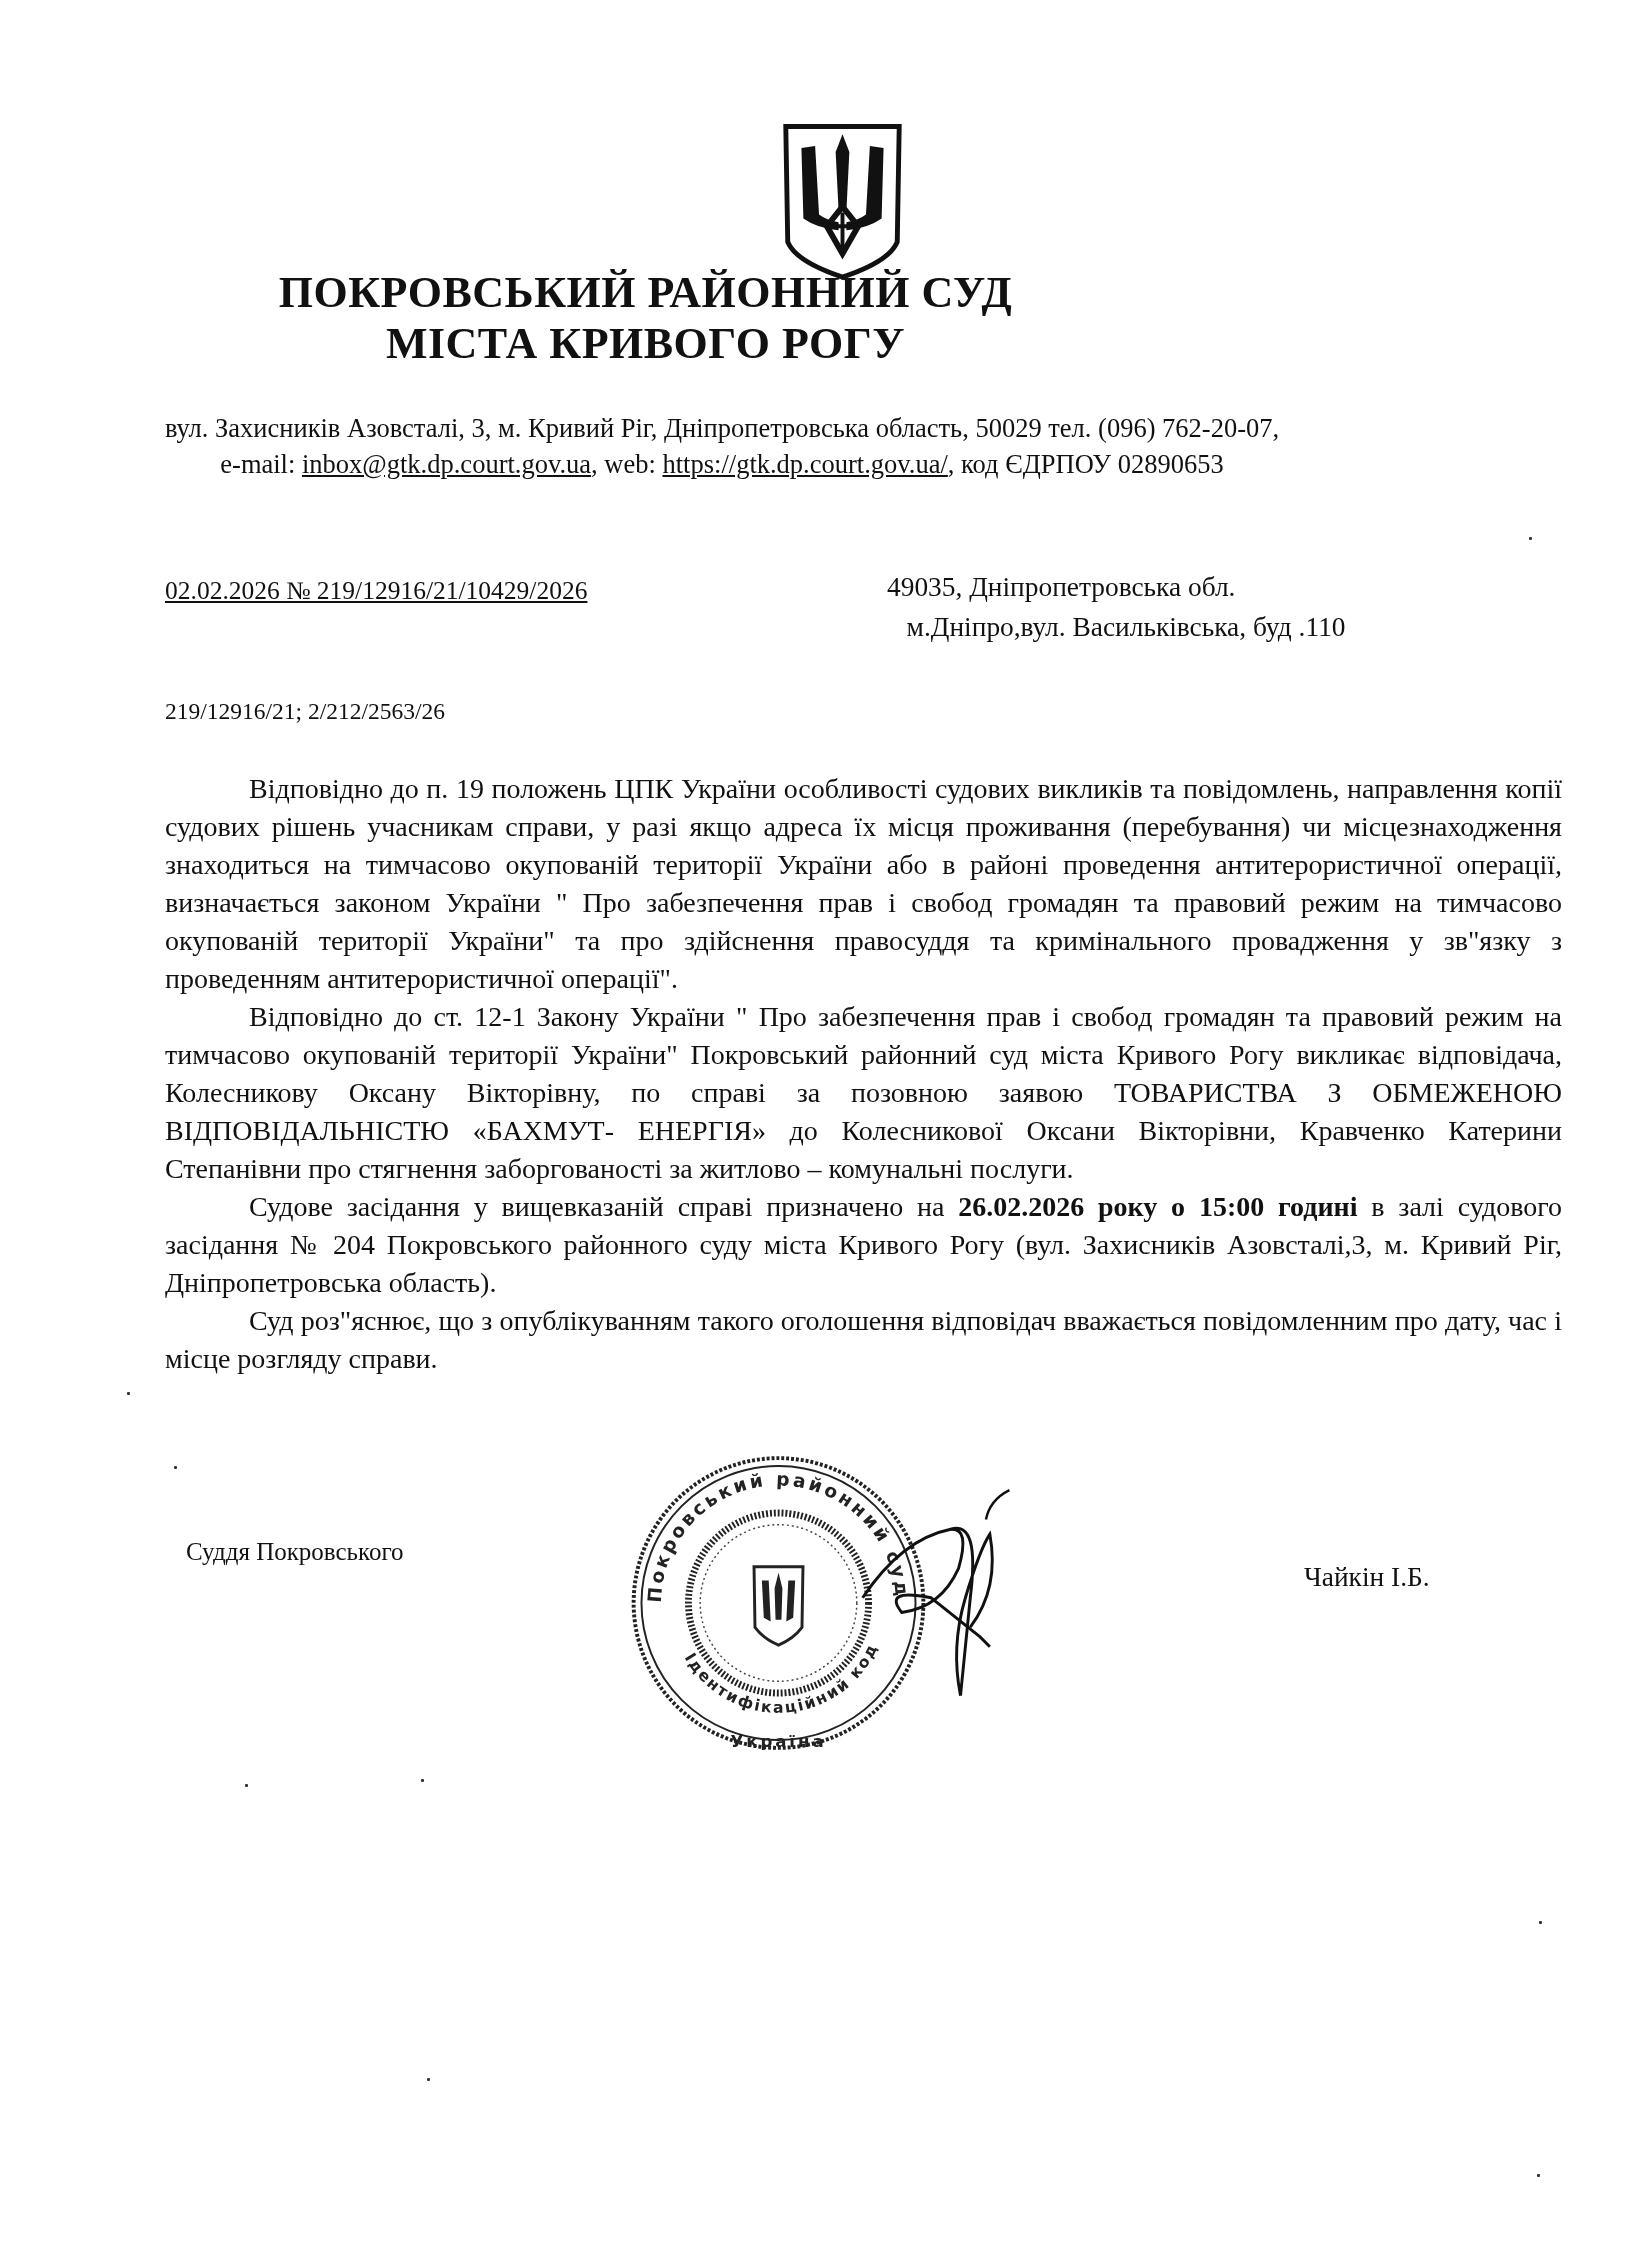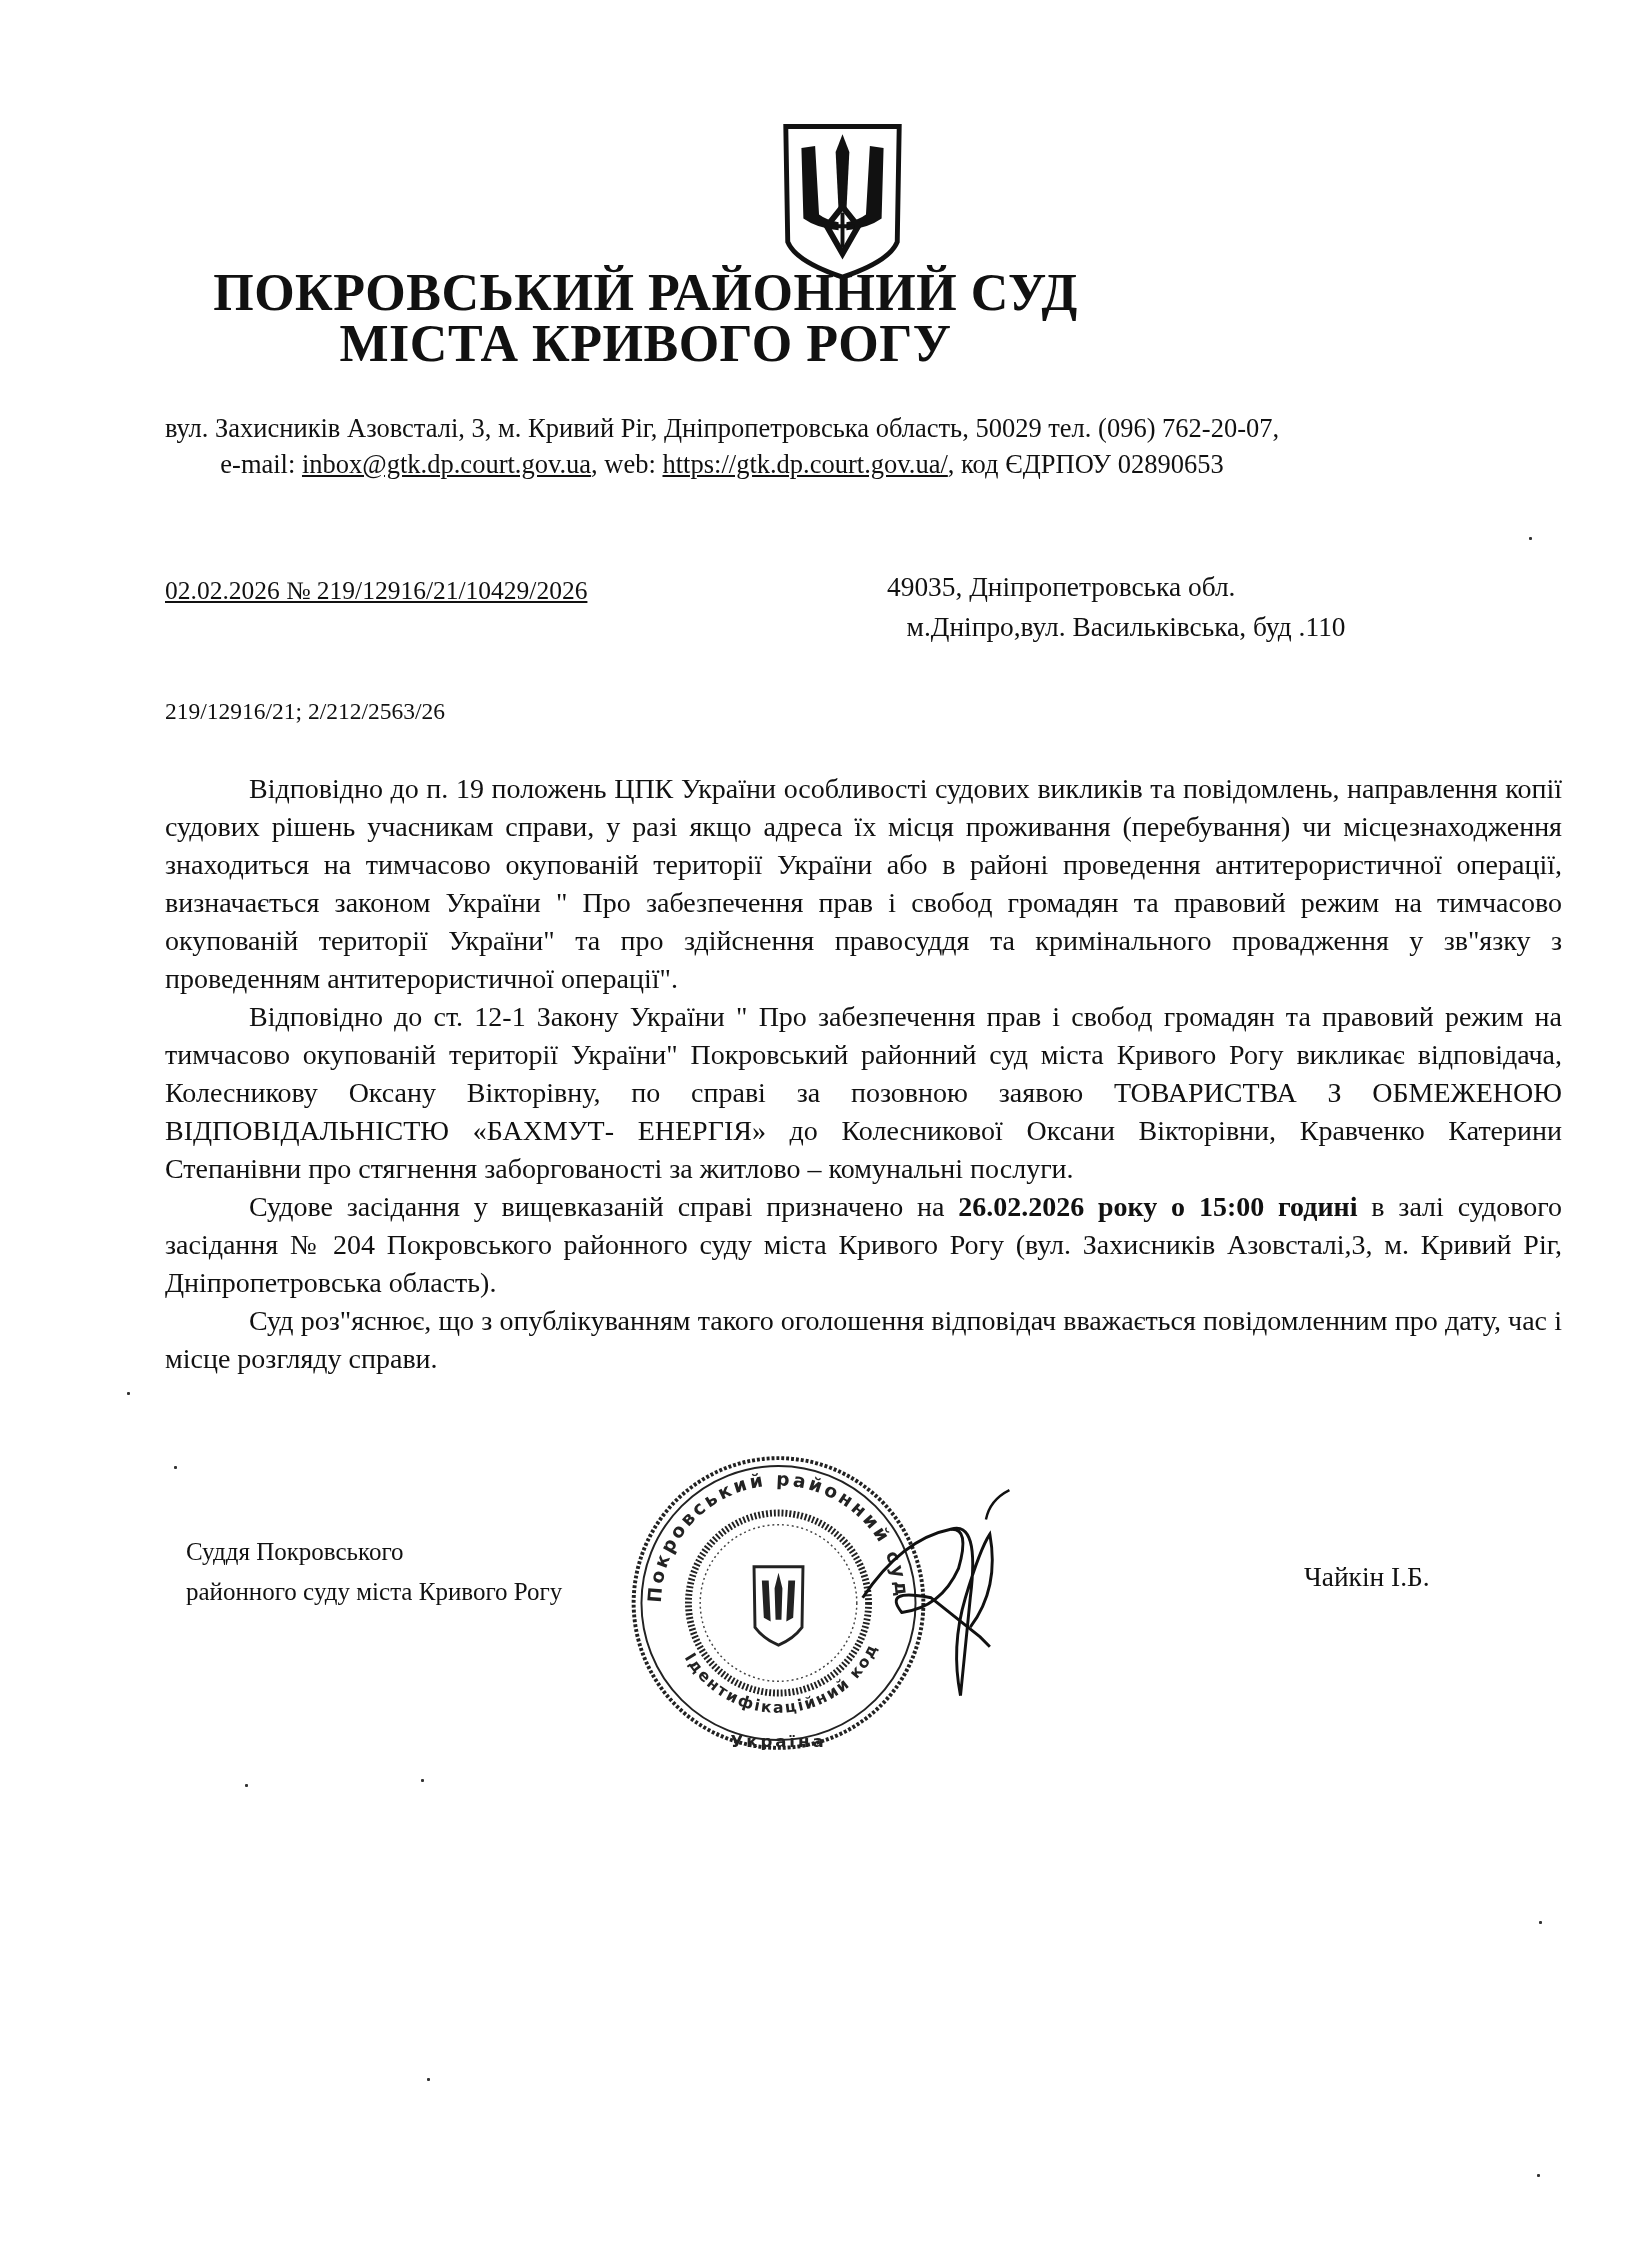--- a/index.html
+++ b/index.html
@@ -1,21 +1,21 @@
 <!DOCTYPE html>
 <html><head>
 <meta charset="utf-8">
 <style>
   html, body { margin: 0; padding: 0; background: #ffffff; }
   body { width: 1629px; height: 2262px; position: relative; overflow: hidden;
          font-family: "Liberation Serif", "DejaVu Serif", serif; color: #111; }
   .abs { position: absolute; }
   .center { text-align: center; }
   .emblem { left: 774px; top: 105px; width: 129px; width: 137px; height: 176px; }
-  .court-title { left: 0; width: 1291px; top: 267px; font-size: 52px; font-weight: bold;
+  .court-title { left: 0; width: 1291px; top: 267px; font-size: 44px; font-weight: bold;
                  line-height: 51px; letter-spacing: 0.5px; }
   .contacts { left: 0; width: 1444px; top: 410px; font-size: 26.5px; line-height: 36px; }
   .contacts .u { text-decoration: underline; }
   .ref-line { left: 165px; top: 576px; font-size: 25.5px; text-decoration: underline; }
   .ref-secondary { left: 165px; top: 698px; font-size: 23.5px; }
   .addressee { left: 887px; top: 567px; font-size: 27.4px; line-height: 40px; }
   .addressee div:nth-child(2) { padding-left: 19.6px; }
   .addressee div:nth-child(3) { padding-left: 19.6px; }
   .body-text { left: 165px; width: 1397px; top: 770px; font-size: 28px; line-height: 38px;
                text-align: justify; }
@@ -63,21 +63,20 @@
 
 <div class="abs body-text">
   <p>Відповідно до п. 19 положень ЦПК України особливості судових викликів та повідомлень, направлення копії судових рішень  учасникам справи, у разі якщо адреса їх місця проживання (перебування) чи місцезнаходження знаходиться на тимчасово окупованій території України або в районі проведення антитерористичної операції, визначається законом України " Про забезпечення прав і свобод громадян та правовий режим на тимчасово окупованій території України" та про здійснення правосуддя та кримінального провадження у зв"язку з проведенням антитерористичної операції".</p>
   <p><span>Відповідно до ст. 12-1 Закону України " Про забезпечення прав і свобод громадян та правовий режим на тимчасово окупованій території України" Покровський районний суд міста Кривого Рогу </span><span class="it">викликає відповідача, Колесникову Оксану Вікторівну, по справі за позовною заявою ТОВАРИСТВА З ОБМЕЖЕНОЮ ВІДПОВІДАЛЬНІСТЮ «БАХМУТ- ЕНЕРГІЯ» до Колесникової Оксани Вікторівни, Кравченко Катерини Степанівни про стягнення заборгованості за житлово – комунальні послуги.</span></p>
   <p><span>Судове засідання у вищевказаній справі призначено на </span><span class="b">26.02.2026 року о 15:00 годині</span><span> в залі судового засідання № 204 Покровського районного суду міста Кривого Рогу (вул. Захисників Азовсталі,3, м. Кривий Ріг, Дніпропетровська область).</span></p>
   <p>Суд роз"яснює, що з опублікуванням такого оголошення відповідач вважається повідомленним про дату, час і місце розгляду справи.</p>
 </div>
 
 <div class="abs judge-title">
   <div>Суддя Покровського</div>
-  <div>районного суду міста Кривого Рогу</div>
 </div>
 
 <svg class="abs stamp" viewBox="0 0 330 310">
   <defs>
     <path id="outerArc" d="M 45 155 A 120 120 0 1 1 285 155"></path>
     <path id="innerArc" d="M 80 165 A 85 85 0 0 0 250 165"></path>
     <path id="bottomArc" d="M 60 190 A 110 110 0 0 0 270 190"></path>
   </defs>
   <circle cx="165" cy="155" r="148" fill="none" stroke="#222" stroke-width="4" stroke-dasharray="3 2"></circle>
   <circle cx="165" cy="155" r="140" fill="none" stroke="#222" stroke-width="2"></circle>

